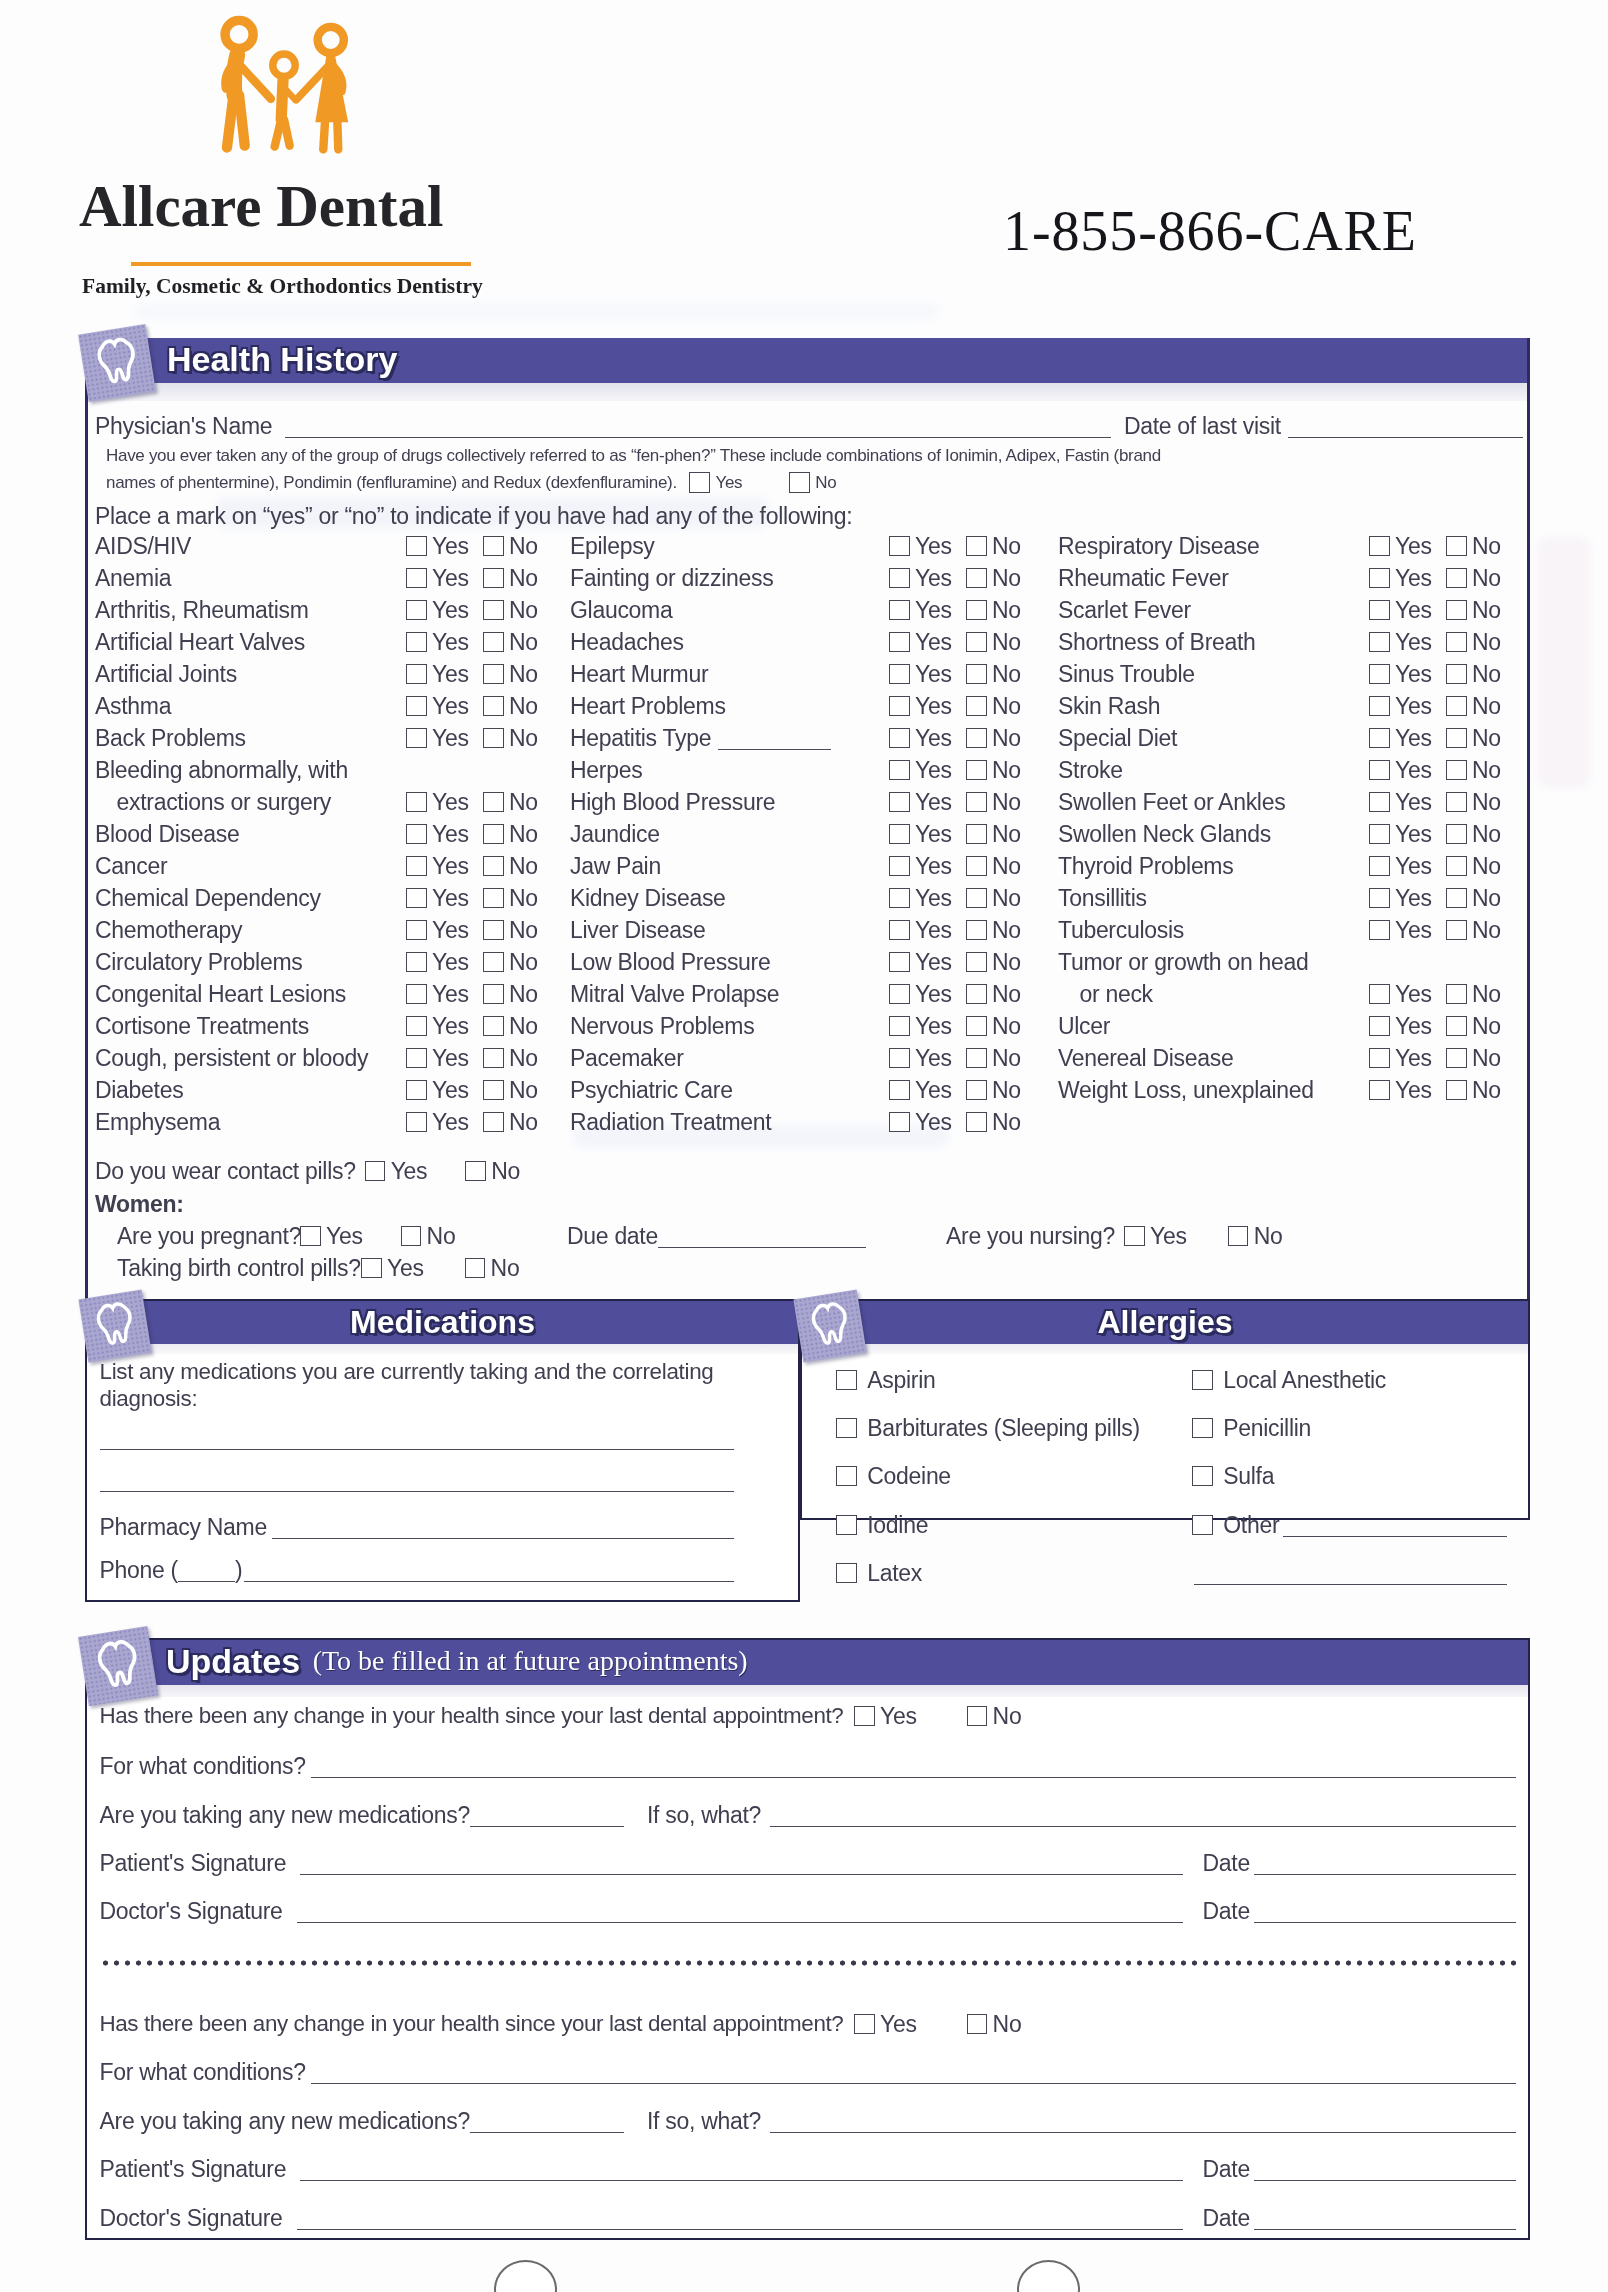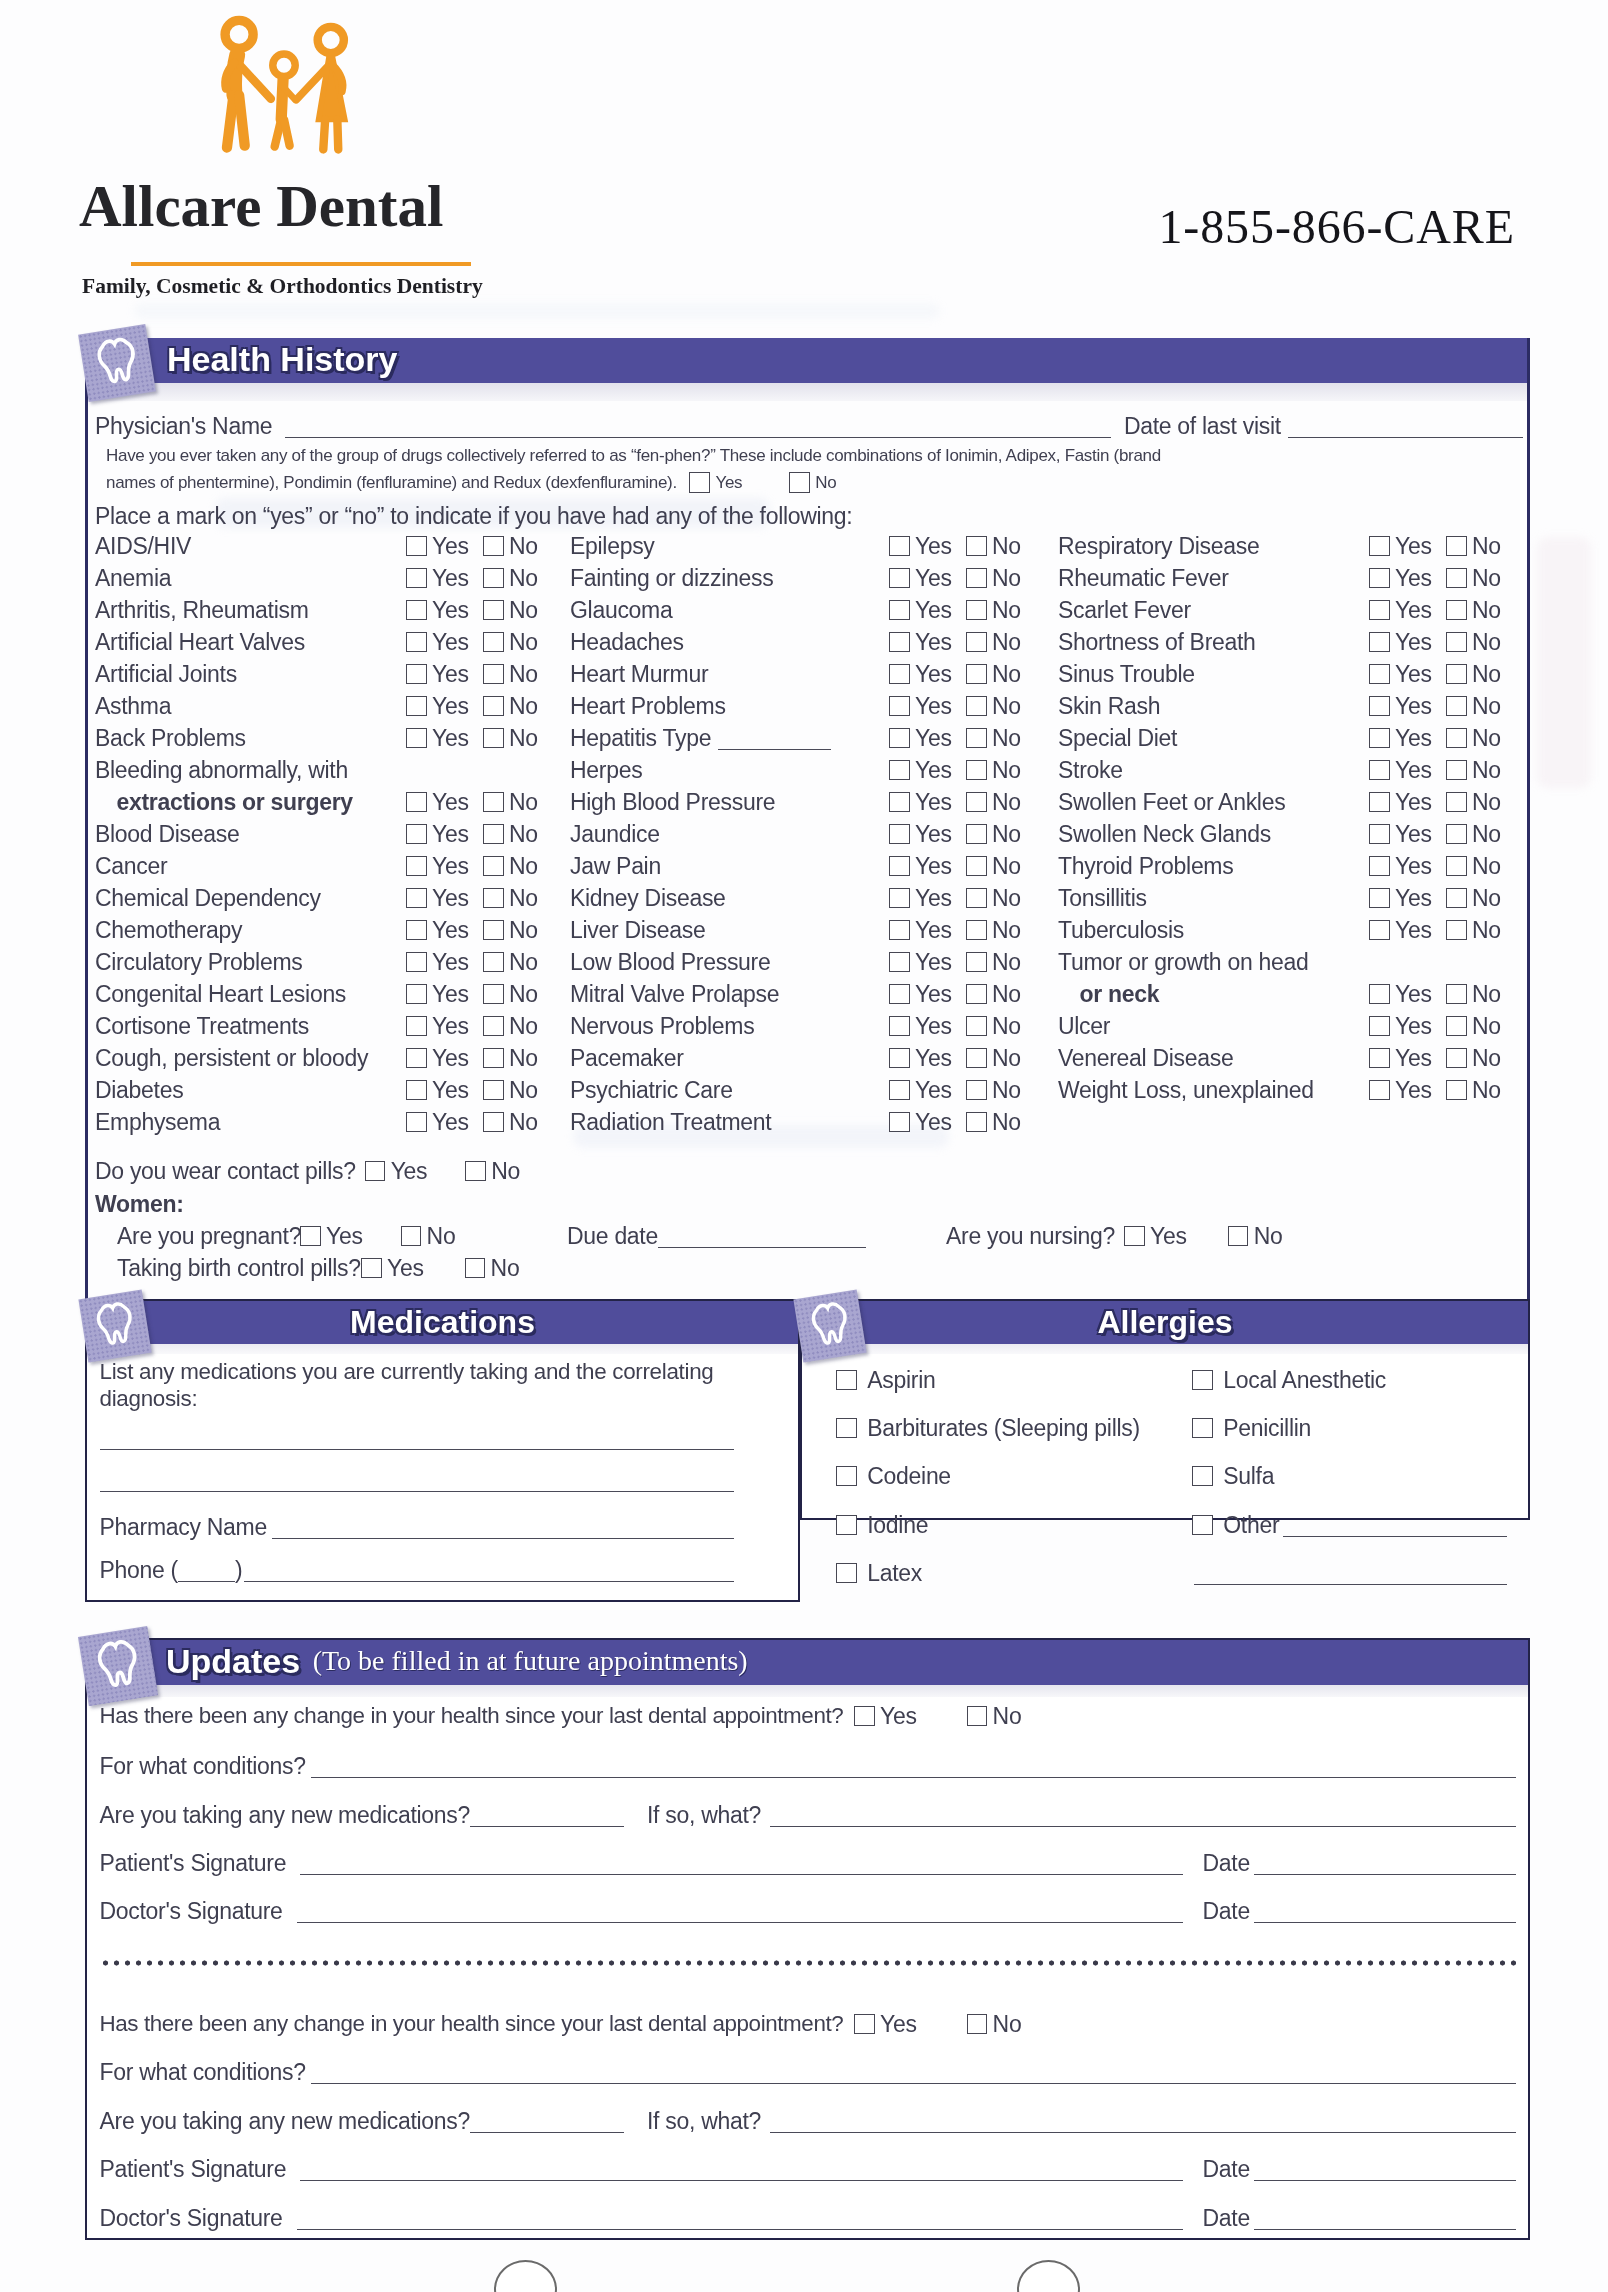--- a/index.html
+++ b/index.html
@@ -12,22 +12,22 @@
   .page{position:relative;width:1608px;height:2293px;background:#fdfdfe;overflow:hidden;
         font-family:"Liberation Sans",sans-serif;color:var(--text_color);}
   .abs{position:absolute;}
 
   
   .brand-name{position:absolute;left:79px;top:172px;font-family:"Liberation Serif",serif;
               font-size:59px;font-weight:600;color:#26262a;letter-spacing:0;}
   .brand-rule{position:absolute;left:131px;top:262px;width:340px;height:3.6px;background:var(--orange);}
   .brand-tagline{position:absolute;left:82px;top:274px;font-family:"Liberation Serif",serif;
                  font-size:21.5px;font-weight:700;color:#1f1f24;}
-  .phone{position:absolute;left:1003px;top:199px;width:512px;text-align:right;
-         font-family:"Liberation Serif",serif;font-size:48px;color:#15151a;letter-spacing:0.9px;}
+  .phone{position:absolute;left:1003px;top:199px;width:512px;
+         font-family:"Liberation Serif",serif;font-size:56px;color:#15151a;letter-spacing:0.9px;}
 
   
   .health-box{position:absolute;left:85px;top:338px;width:1445px;height:961px;
               border-left:3.6px solid var(--health_border);border-right:3.6px solid var(--health_border);
               box-sizing:border-box;background:transparent;}
   .meds-box{position:absolute;left:85px;top:1299px;width:715px;height:303px;
             border:2.7px solid var(--box_border);box-sizing:border-box;background:#fff;}
   .allergy-box{position:absolute;left:800px;top:1299px;width:730px;height:221px;
                border:2.7px solid var(--box_border);box-sizing:border-box;background:#fff;}
   .updates-box{position:absolute;left:85px;top:1638px;width:1445px;height:602px;
@@ -57,21 +57,21 @@
   .cbl{margin-left:5.4px;}
   .cbl + .cb{margin-left:14.3px;}
   .fill-line{display:inline-block;border-bottom:1.8px solid var(--line_color);height:23px;flex:none;}
   .grow{flex:1 1 auto;}
   .bold{font-weight:700;}
 
   
   .cond-col{position:absolute;top:530px;}
   .cond-row{position:relative;height:32px;display:flex;align-items:center;
             font-size:23px;letter-spacing:-0.3px;white-space:nowrap;}
-  .cond-row .indent{padding-left:21.5px;font-weight:bold;}
+  .cond-row .indent{padding-left:21.5px;}
   .yn{position:absolute;display:flex;align-items:center;}
   .hep-line{width:113px;margin-left:7.2px;}
 
   
   .m-par{position:absolute;left:12.5px;top:57px;font-size:22.4px;letter-spacing:-0.3px;line-height:27px;}
   .m-line{position:absolute;left:12.5px;width:634px;border-bottom:1.8px solid var(--line_color);}
   .a-row{position:absolute;display:flex;align-items:center;height:32px;font-size:23px;
          letter-spacing:-0.3px;white-space:nowrap;}
   .a-row .cb{margin-right:10.7px;}
 

